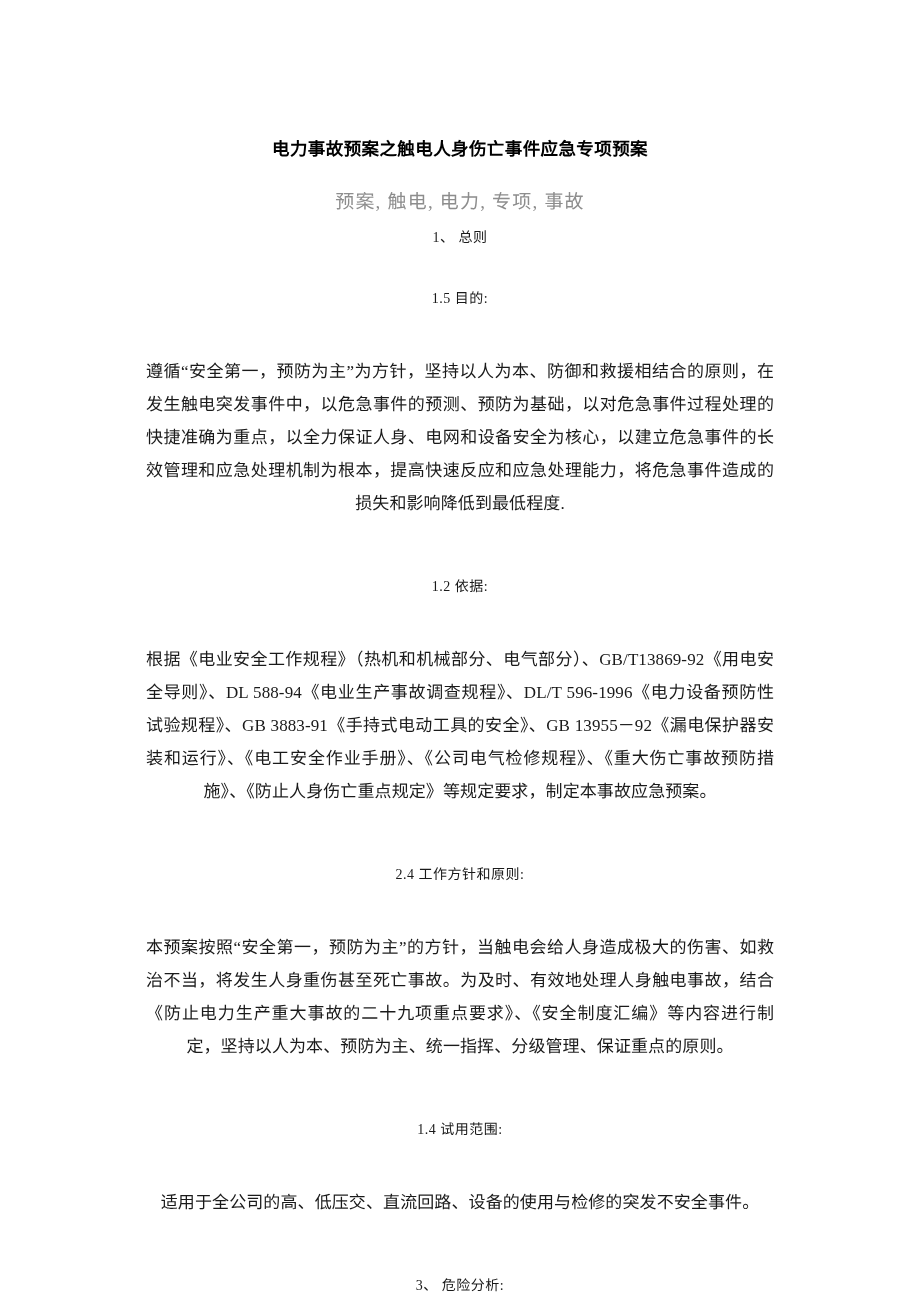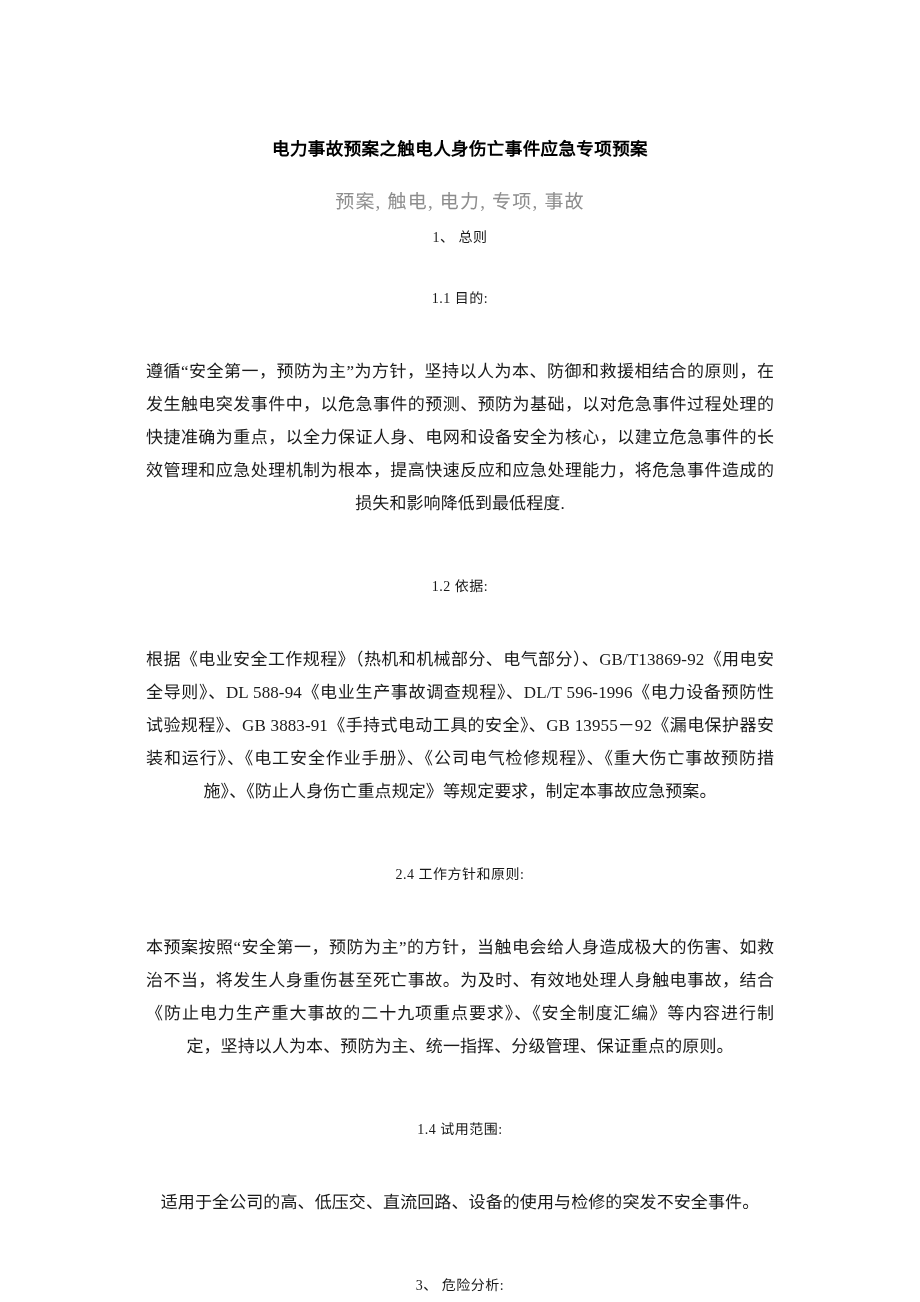--- a/index.html
+++ b/index.html
@@ -75,21 +75,21 @@
 <body>
 
 <div class="page">
 
   <h1 class="doc-title">电力事故预案之触电人身伤亡事件应急专项预案</h1>
 
   <p class="doc-keywords">预案, 触电, 电力, 专项, 事故</p>
 
   <h2 class="section-heading h-chapter">1、 总则</h2>
 
-  <h3 class="section-heading h-sub">1.1 目的:</h3>
+  <h3 class="section-heading h-sub">1.5 目的:</h3>
 
   <p class="body-para">遵循“安全第一，预防为主”为方针，坚持以人为本、防御和救援相结合的原则，在发生触电突发事件中，以危急事件的预测、预防为基础，以对危急事件过程处理的快捷准确为重点，以全力保证人身、电网和设备安全为核心，以建立危急事件的长效管理和应急处理机制为根本，提高快速反应和应急处理能力，将危急事件造成的损失和影响降低到最低程度.</p>
 
   <h3 class="section-heading h-sub">1.2 依据:</h3>
 
   <p class="body-para">根据《电业安全工作规程》（热机和机械部分、电气部分）、GB/T13869-92《用电安全导则》、DL 588-94《电业生产事故调查规程》、DL/T 596-1996《电力设备预防性试验规程》、GB 3883-91《手持式电动工具的安全》、GB 13955－92《漏电保护器安装和运行》、《电工安全作业手册》、《公司电气检修规程》、《重大伤亡事故预防措施》、《防止人身伤亡重点规定》等规定要求，制定本事故应急预案。</p>
 
   <h3 class="section-heading h-sub">2.4 工作方针和原则:</h3>
 
   <p class="body-para">本预案按照“安全第一，预防为主”的方针，当触电会给人身造成极大的伤害、如救治不当，将发生人身重伤甚至死亡事故。为及时、有效地处理人身触电事故，结合《防止电力生产重大事故的二十九项重点要求》、《安全制度汇编》等内容进行制定，坚持以人为本、预防为主、统一指挥、分级管理、保证重点的原则。</p>

